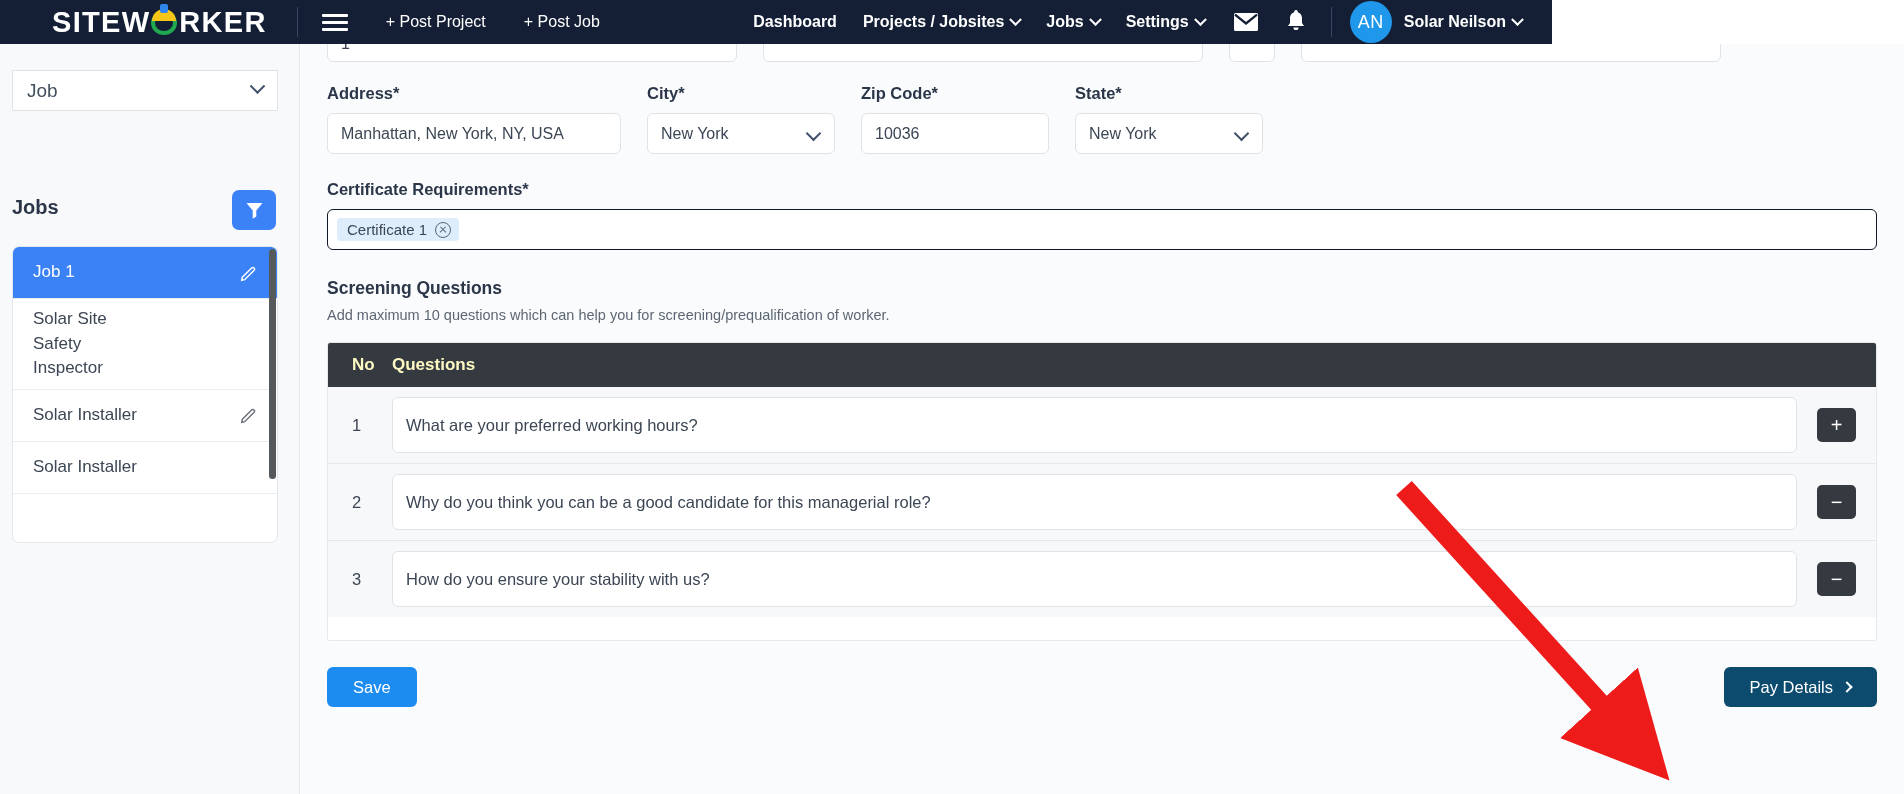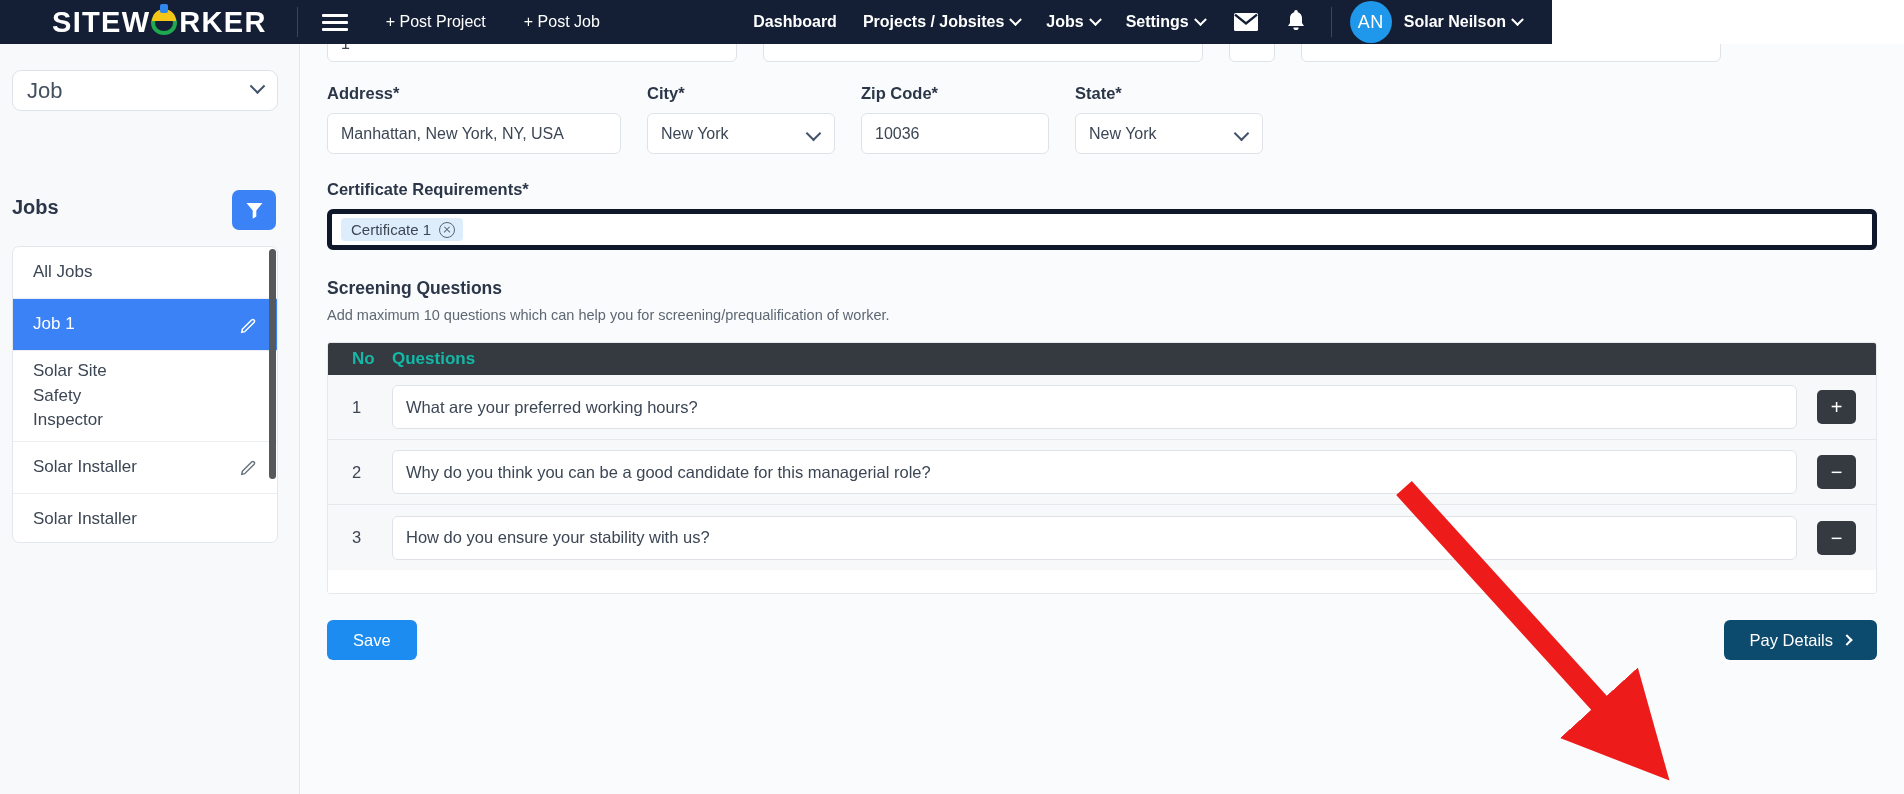--- a/index.html
+++ b/index.html
@@ -97,23 +97,23 @@
   .sidebar {
     position: absolute; top: 44px; left: 0;
     width: 300px; height: 750px;
     background: #f8f9fa;
     border-right: 1px solid #e3e6ea;
   }
   .job-select {
     position: absolute; left: 12px; top: 26px;
     width: 266px; height: 41px;
     background: #fff; border: 1px solid #dfe3e8;
-    border-radius: 9px;
+    border-radius: 1px;
     display: flex; align-items: center; padding: 11px 14px;
-    font-size: 22px; color: #45505e;
+    font-size: 19px; color: #45505e;
     cursor: pointer;
   }
   .sel-chev {
     margin-left: auto;
     width: 11px; height: 11px;
     border-right: 2.4px solid #42526a; border-bottom: 2.4px solid #42526a;
     transform: rotate(45deg) translate(-3px,-3px);
   }
   .jobs-head {
     position: absolute; left: 12px; top: 152px;
@@ -188,21 +188,21 @@
   .finput .dchev {
     position: absolute; right: 15px; top: 14px;
     width: 11px; height: 11px;
     border-right: 2.4px solid #42526a; border-bottom: 2.4px solid #42526a;
     transform: rotate(45deg);
   }
 
   
   .cert-box {
     height: 41px; background: #fff;
-    border: 5px solid #0f172a; border-radius: 6px;
+    border: 1px solid #0f172a; border-radius: 6px;
     display: flex; align-items: center; padding: 0 9px;
     position: relative; width: 1550px;
   }
   .chip {
     display: flex; align-items: center; gap: 8px;
     background: #deedfb; border-radius: 4px;
     padding: 3px 8px 3px 10px;
     font-size: 15px; color: #3d4754;
   }
   .chip .x {
@@ -221,40 +221,40 @@
   .sq-sub { font-size: 14.5px; color: #5d6773; margin-top: 8px; }
 
   .qtable {
     width: 1550px;
     border: 1px solid #e6e9ec;
     border-radius: 3px;
     overflow: hidden;
     background: #fff;
   }
   .qthead {
-    background: #343a40; color: #14b8a6;
-    display: flex; align-items: center; height: 32px;
+    background: #343a40; color: #fef9c3;
+    display: flex; align-items: center; height: 44px;
     font-size: 17px; font-weight: 700;
   }
   .qthead .c1 { width: 64px; padding-left: 24px; }
   .qthead .c2 { flex: 1; }
   .qrow {
     display: flex; align-items: center;
     min-height: 65px; background: #f7f8f9;
     border-bottom: 1px solid #e6e9ec;
     padding: 10px 0;
   }
   .qrow .c1 {
     width: 64px; padding-left: 24px;
     font-size: 16.5px; color: #3c4654;
     align-self: center;
   }
   .qrow .c2 { flex: 1; display: flex; align-items: center; gap: 20px; padding-right: 20px; }
   .qinput {
-    flex: 1; height: 44px; background: #fff;
+    flex: 1; height: 56px; background: #fff;
     border: 1px solid #dfe3e8; border-radius: 6px;
     display: flex; align-items: center; padding: 0 13px;
     font-size: 16.5px; color: #3c4654;
   }
   .rowbtn {
     width: 39px; height: 34px; border-radius: 5px;
     background: #343a40; color: #fff;
     display: flex; align-items: center; justify-content: center;
     font-size: 20px; line-height: 1; cursor: pointer; flex: none;
     font-weight: 400;
@@ -355,23 +355,20 @@
 
   <div class="jobs-head">Jobs</div>
 
   <div class="filter-btn">
     <svg width="21" height="21" viewBox="0 0 21 21">
       <path d="M2.5 3h16l-6.2 7.4v6.1l-3.6 2.2v-8.3z" fill="#ffffff"></path>
     </svg>
   </div>
 
   <div class="joblist">
-    <div class="job-item">
-      <span class="lbl">All Jobs</span>
-    </div>
     <div class="job-item active">
       <span class="lbl">Job 1</span>
       <svg class="pencil" viewBox="0 0 24 24">
         <path d="M4 17.2 15.4 5.8a2 2 0 0 1 2.8 2.8L6.8 20 3.3 20.7z" fill="none" stroke="#ffffff" stroke-width="1.8"></path>
       </svg>
     </div>
     <div class="job-item" style="min-height:75px;align-items:flex-start;">
       <span class="lbl" style="max-width:105px;">Solar Site Safety Inspector</span>
     </div>
     <div class="job-item">

